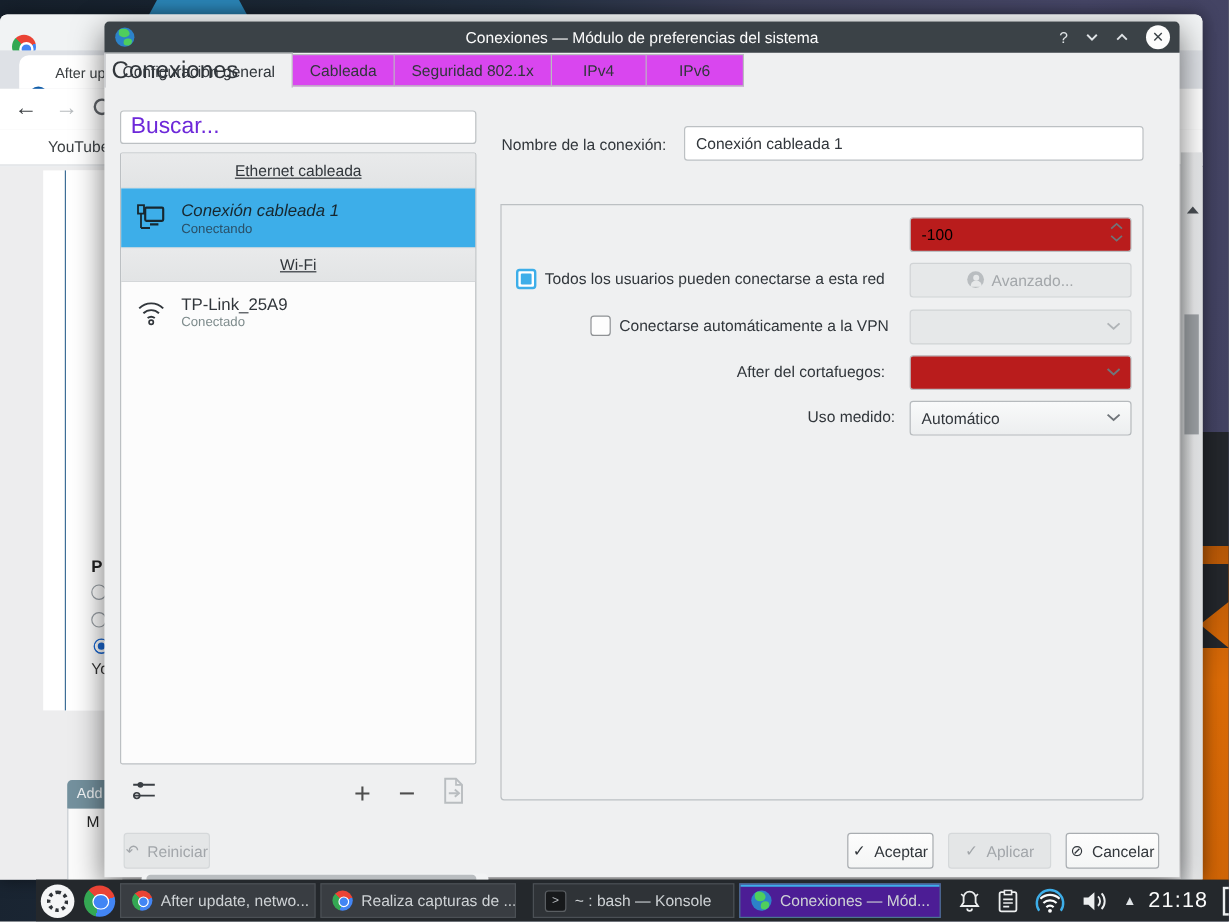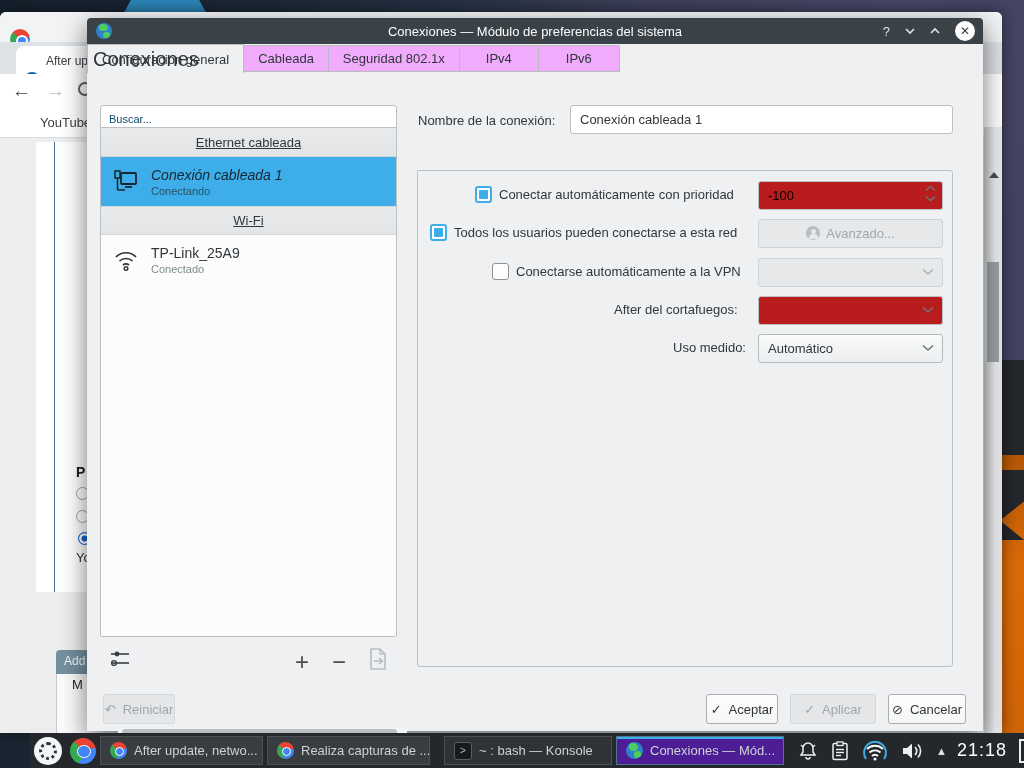--- a/index.html
+++ b/index.html
@@ -60,22 +60,22 @@
   #tb-title { position:absolute; width:100%; text-align:center; }
   .tb-btn { color:#dfe3e6; font-size:13px; line-height:1; }
   #tb-close { width:20px; height:20px; background:#fcfcfc; border-radius:50%; color:#3b4247;
     display:flex; align-items:center; justify-content:center; font-size:12px; font-weight:bold; }
   .chev { width:10px; height:10px; }
   .chev polyline { fill:none; stroke:#dfe3e6; stroke-width:1.6; }
 
   #page-title { left:6px; top:30px; font-size:20px; color:#31363b; }
 
   
-  #search { left:13px; top:87px; width:297px; height:28px; background:#fff;
-    border:1px solid #bcc0c3; border-radius:3px; font-size:11px; color:#0c4a6e; padding:0 8px;
+  #search { left:13px; top:74px; width:297px; height:28px; background:#fff;
+    border:1px solid #bcc0c3; border-radius:3px; font-size:19px; color:#6d28d9; padding:0 8px;
     display:flex; align-items:center; }
   #connlist { left:13px; top:109px; width:297px; height:510px; background:#fcfcfc;
     border:1px solid #bcc0c3; border-radius:2px; }
   .list-header { height:29px; background:linear-gradient(#e9eaeb,#e2e4e5); border-bottom:1px solid #d4d7d9;
     display:flex; align-items:center; justify-content:center; font-size:13px; color:#31363b;text-decoration:underline; }
   .conn-row { height:49px; display:flex; align-items:center; padding-left:8px; position:relative; }
   .conn-row.selected { background:#3daee9; }
   .conn-title { font-size:14px; color:#31363b; }
   .conn-row.selected .conn-title { font-style:italic; color:#17272f; }
   .conn-sub { font-size:11px; color:#7f8c8d; margin-top:2px; }
@@ -89,21 +89,21 @@
   .tool svg { display:block; }
   #tool-add { left:208px; font-size:24px; font-weight:300; }
   #tool-remove { left:245px; font-size:24px; font-weight:300; }
 
   
   #name-label { left:331px; top:95px; font-size:13px; color:#31363b; }
   #name-input { left:483px; top:87px; width:383px; height:29px; background:#fff; border:1px solid #bcc0c3;
     border-radius:3px; font-size:13px; color:#31363b; display:flex; align-items:center; padding:0 9px; }
 
   #tabs { left:333px; top:124px; height:29px; display:flex; align-items:center; }
-  .tab { height:27px; background:#f0abfc; border:1px solid #b9bcbe; border-left:none;
+  .tab { height:27px; background:#d946ef; border:1px solid #b9bcbe; border-left:none;
     font-size:13px; color:#31363b; display:flex; align-items:center; padding:0 14px; }
   .tab:first-child { border-left:1px solid #b9bcbe; }
   .tab.active { height:29px; background:#eff0f1; border-bottom:none; border-left:1px solid #b9bcbe; }
   #tabframe { left:330px; top:152px; width:536px; height:497px; border:1px solid #bcc0c3; border-radius:0 3px 3px 3px; }
 
   .checkbox { width:17px; height:17px; border-radius:3px; display:inline-block; position:relative; flex:none; }
   .checkbox.checked { border:2px solid #3daee9; background:#fff; }
   .checkbox.checked::before { content:""; position:absolute; inset:2px; background:#3daee9; border-radius:1px; }
   .checkbox.unchecked { border:1px solid #8f9295; background:#fdfdfd; }
   .frow-label { font-size:13px; color:#31363b; }
@@ -283,24 +283,20 @@
 
     <div id="tabs">
       <div class="tab active">Configuración general</div>
       <div class="tab">Cableada</div>
       <div class="tab">Seguridad 802.1x</div>
       <div class="tab" style="padding:0 26px">IPv4</div>
       <div class="tab" style="padding:0 27px">IPv6</div>
     </div>
     <div id="tabframe" class="abs"></div>
 
-    <div class="frow" style="left:388px;top:168px">
-      <span class="checkbox checked"></span>
-      <span class="frow-label">Conectar automáticamente con prioridad</span>
-    </div>
     <div class="ctrl white" style="top:163px">
       <div class="ctrl-text">-100</div>
       <div class="spin-btns">
         <svg width="11" height="7" viewBox="0 0 11 7">
             <polyline points="1,5.5 5.5,1.5 10,5.5"></polyline>
           </svg>
         <svg width="11" height="7" viewBox="0 0 11 7">
             <polyline points="1,1.5 5.5,5.5 10,1.5"></polyline>
           </svg>
       </div>

